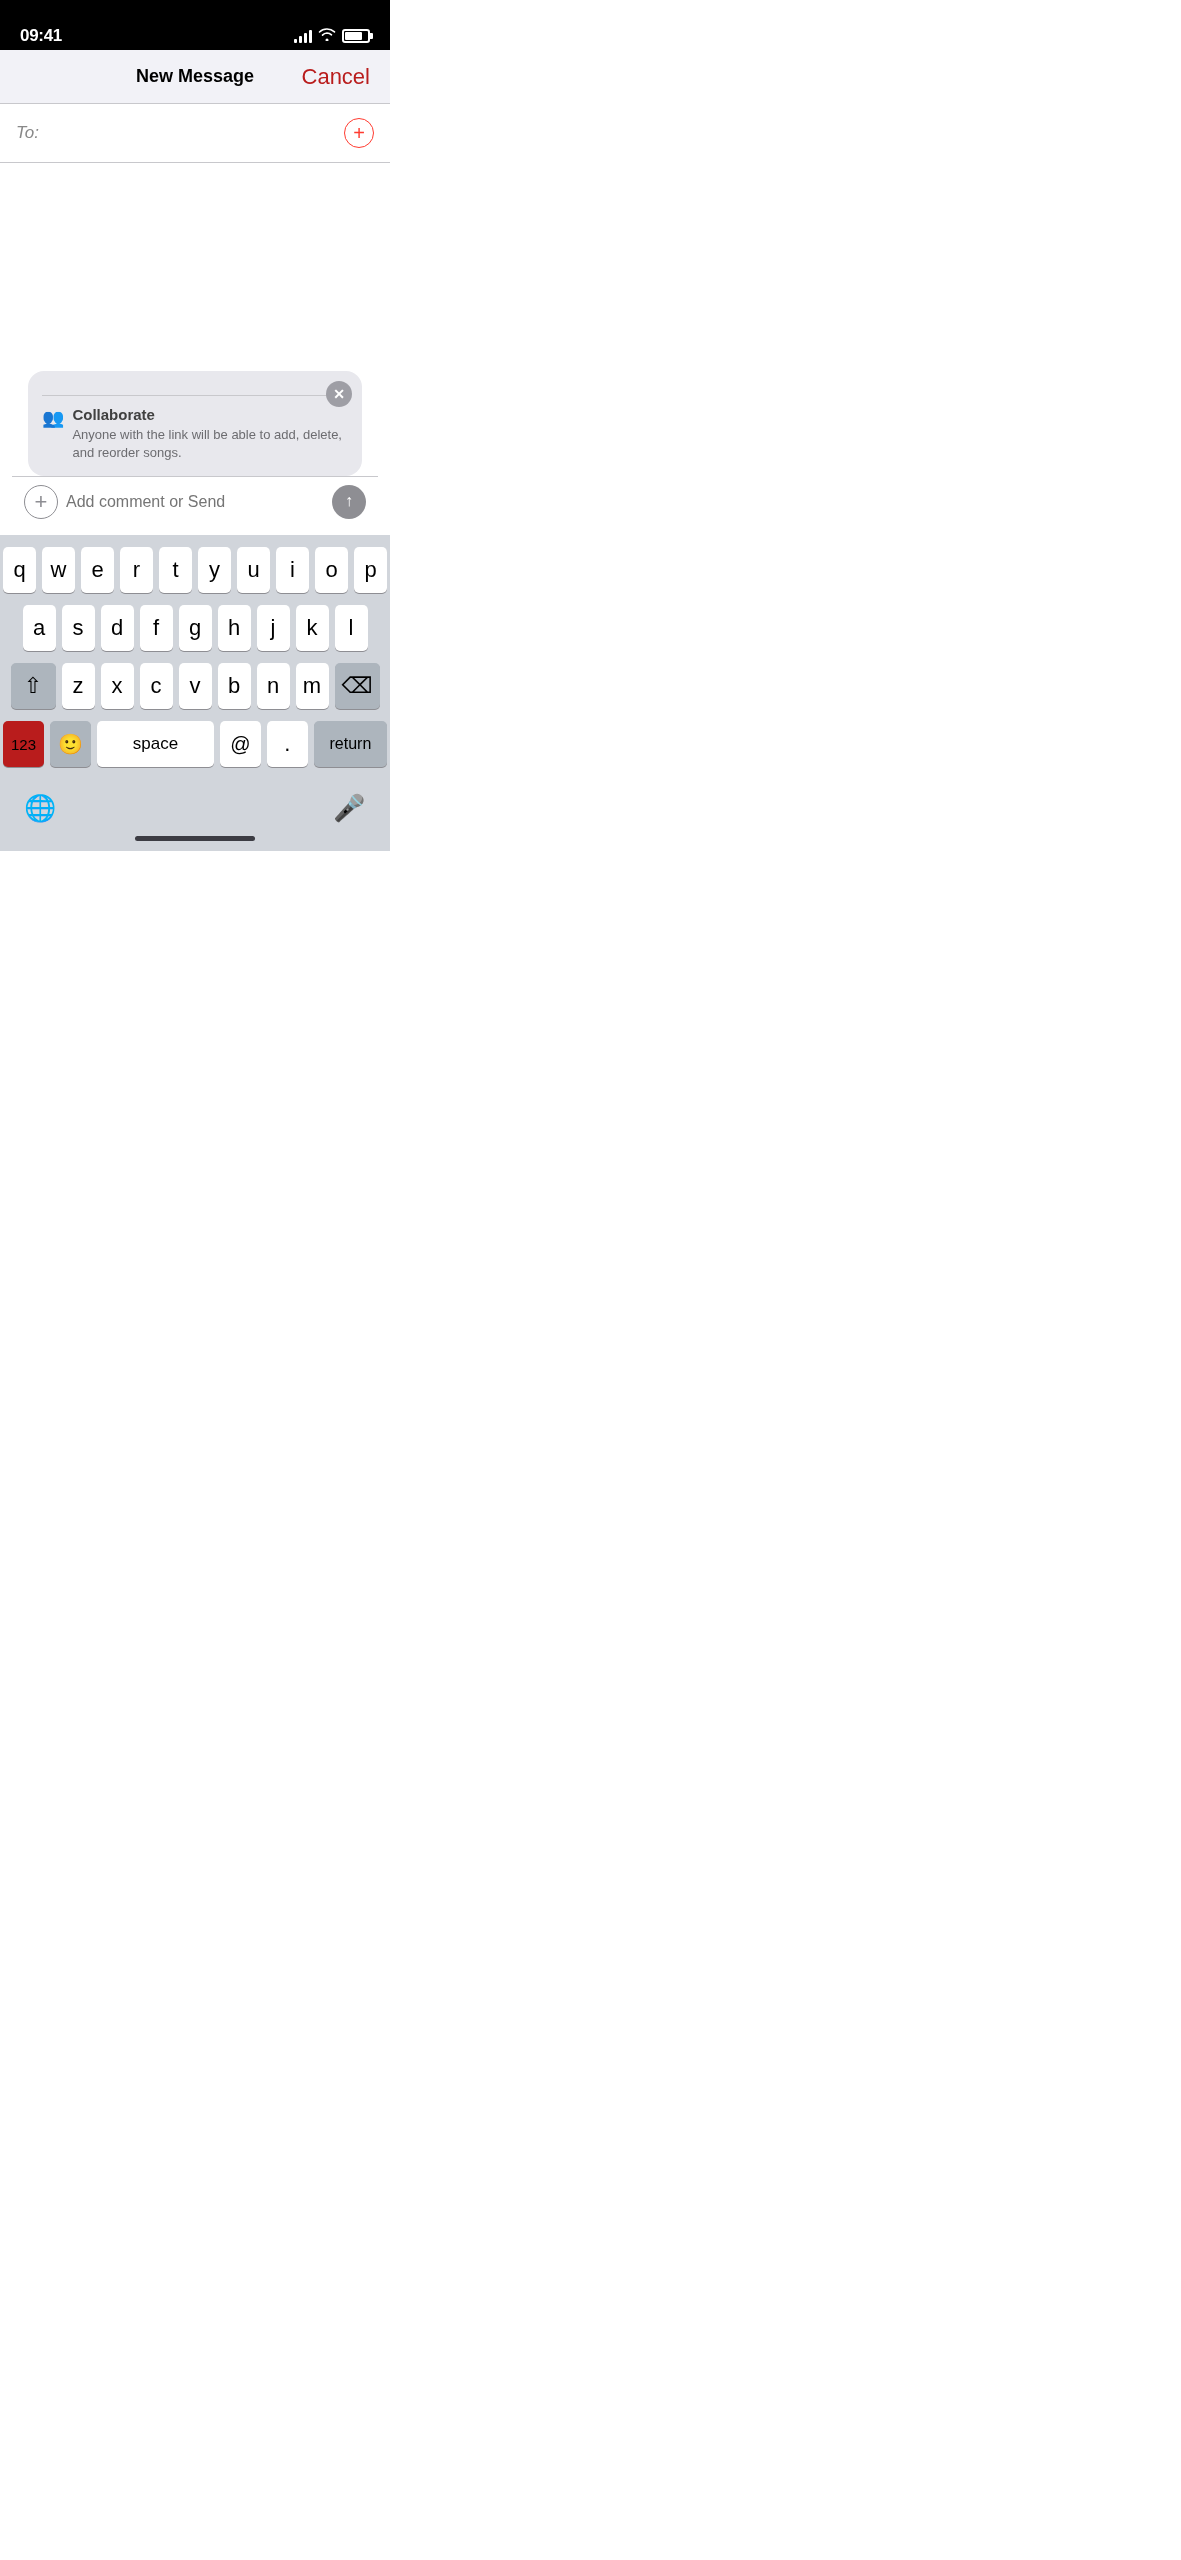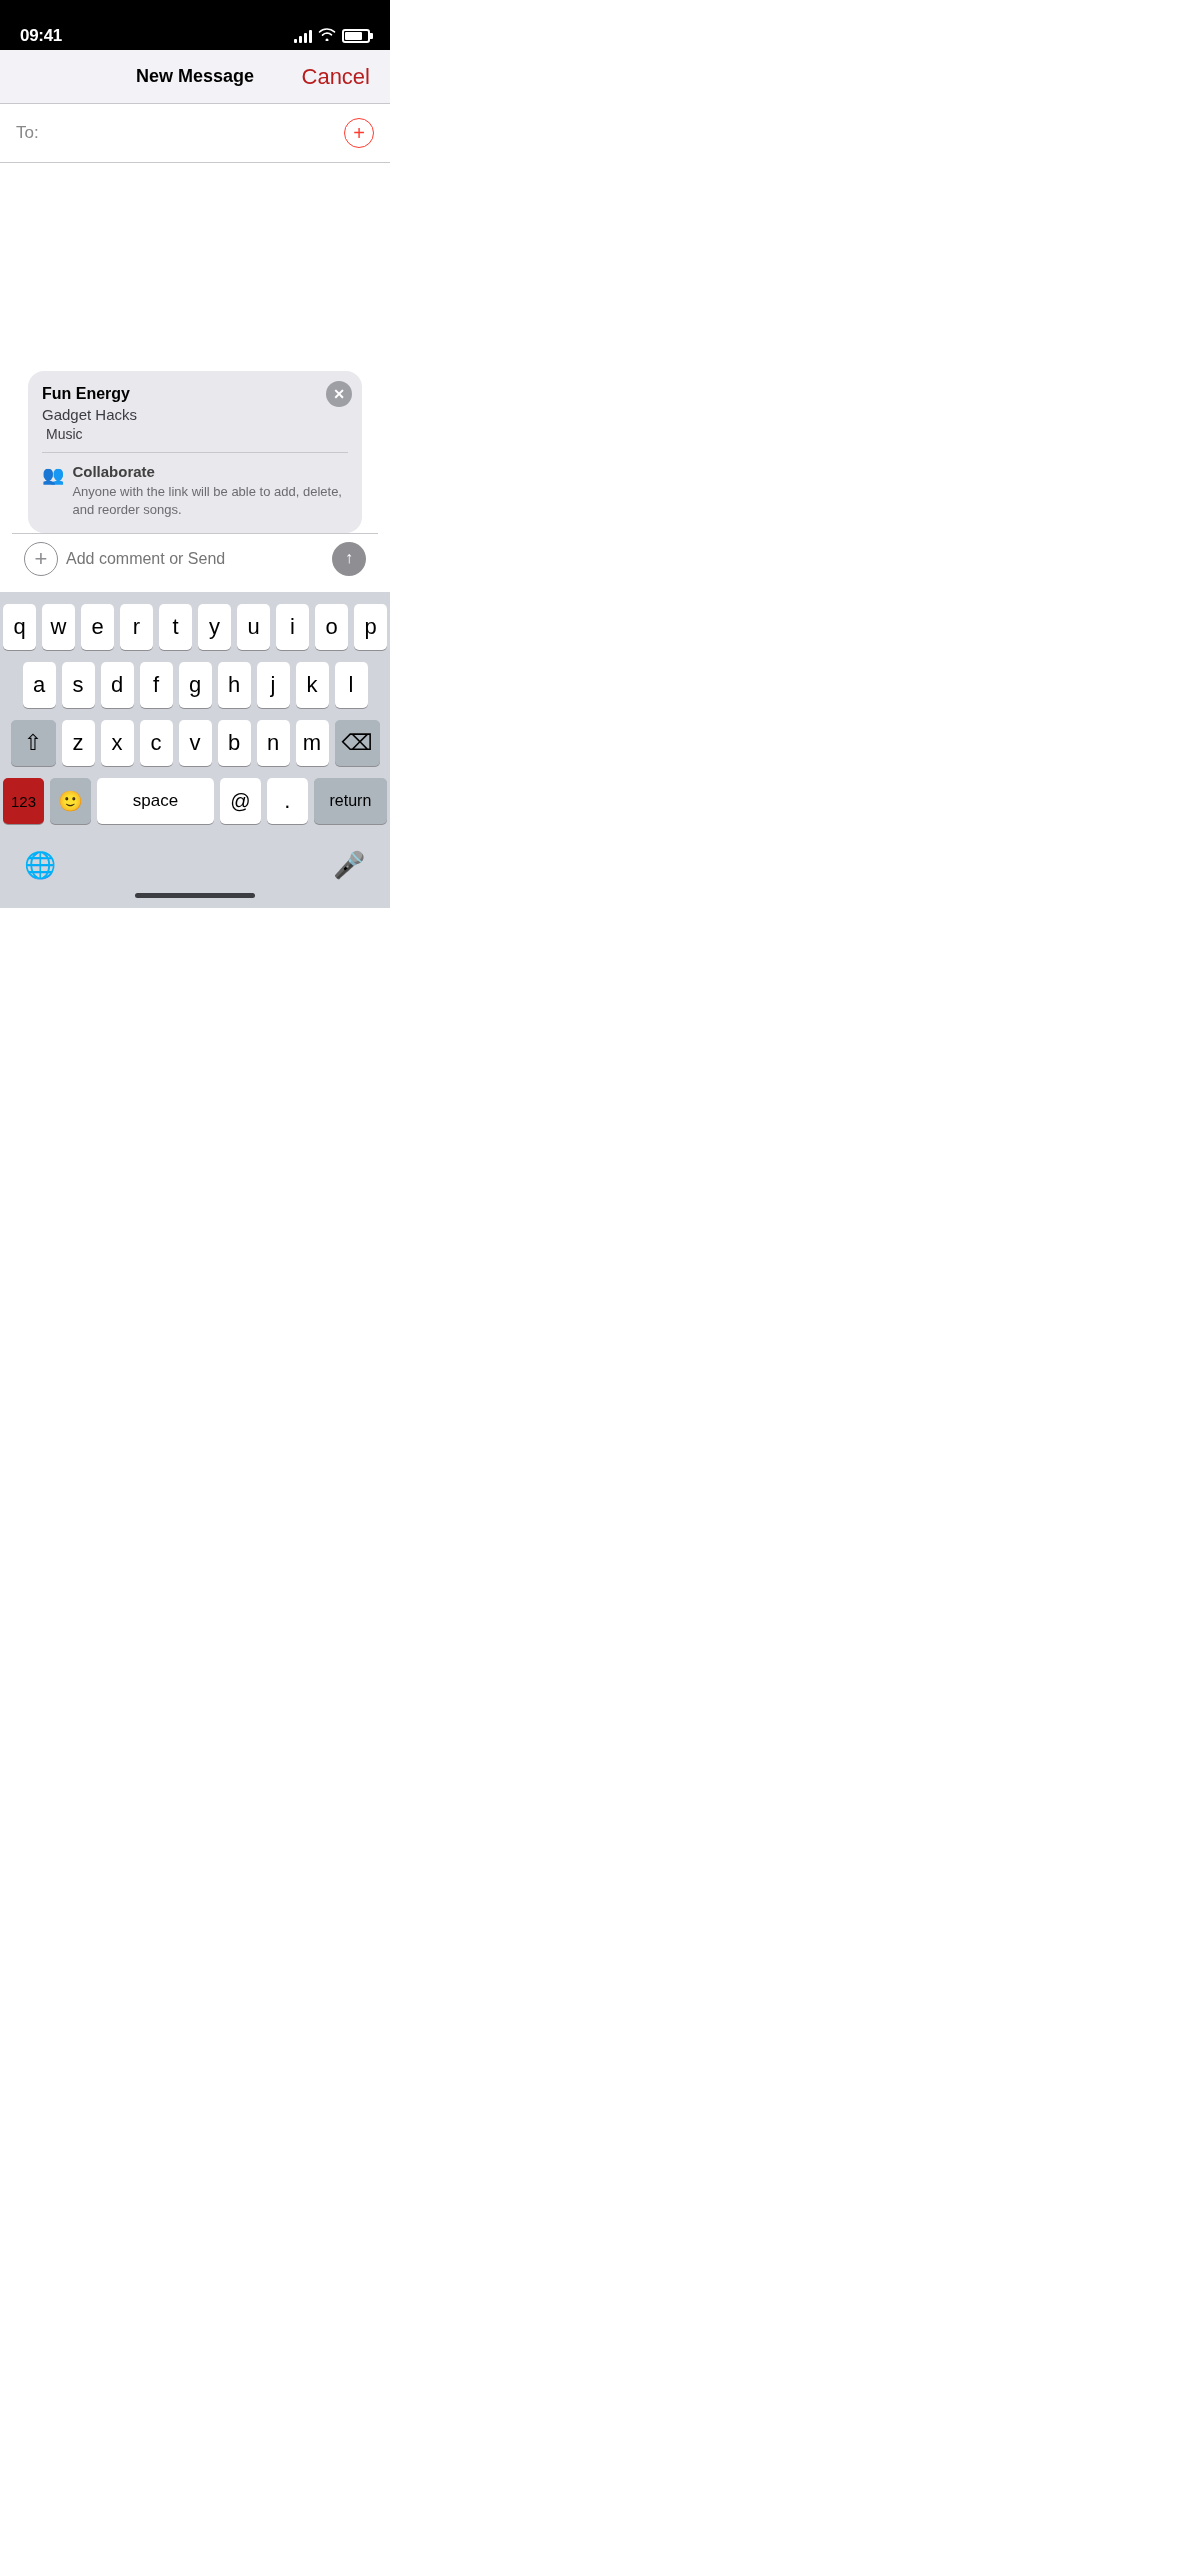--- a/index.html
+++ b/index.html
@@ -108,20 +108,21 @@
       align-items: center;
       padding: 14px 16px;
       border-bottom: 1px solid #c8c8cc;
       background: #fff;
     }
     .to-label {
       font-size: 17px;
       color: #888;
       margin-right: 6px;
       flex-shrink: 0;
+      font-style: italic;
     }
     .to-input {
       flex: 1;
       border: none;
       outline: none;
       font-size: 17px;
       background: transparent;
     }
     .add-recipient-btn {
       width: 30px;
@@ -441,28 +442,20 @@
   </button>
 </div>
 
 <div class="compose-area"></div>
 
 <div class="attachment-wrapper">
   <div class="attachment-card">
     <button class="card-close-btn">
       <span>✕</span>
     </button>
-    <div class="card-header">
-      <div class="card-title">Fun Energy</div>
-      <div class="card-subtitle">Gadget Hacks</div>
-      <div class="card-service">
-        <span class="apple-logo"></span>
-        <span>Music</span>
-      </div>
-    </div>
     <div class="card-divider"></div>
     <div class="card-action">
       <span class="action-icon">👥</span>
       <div class="action-content">
         <div class="action-title">Collaborate</div>
         <div class="action-desc">Anyone with the link will be able to add, delete, and reorder songs.</div>
       </div>
     </div>
   </div>
 

